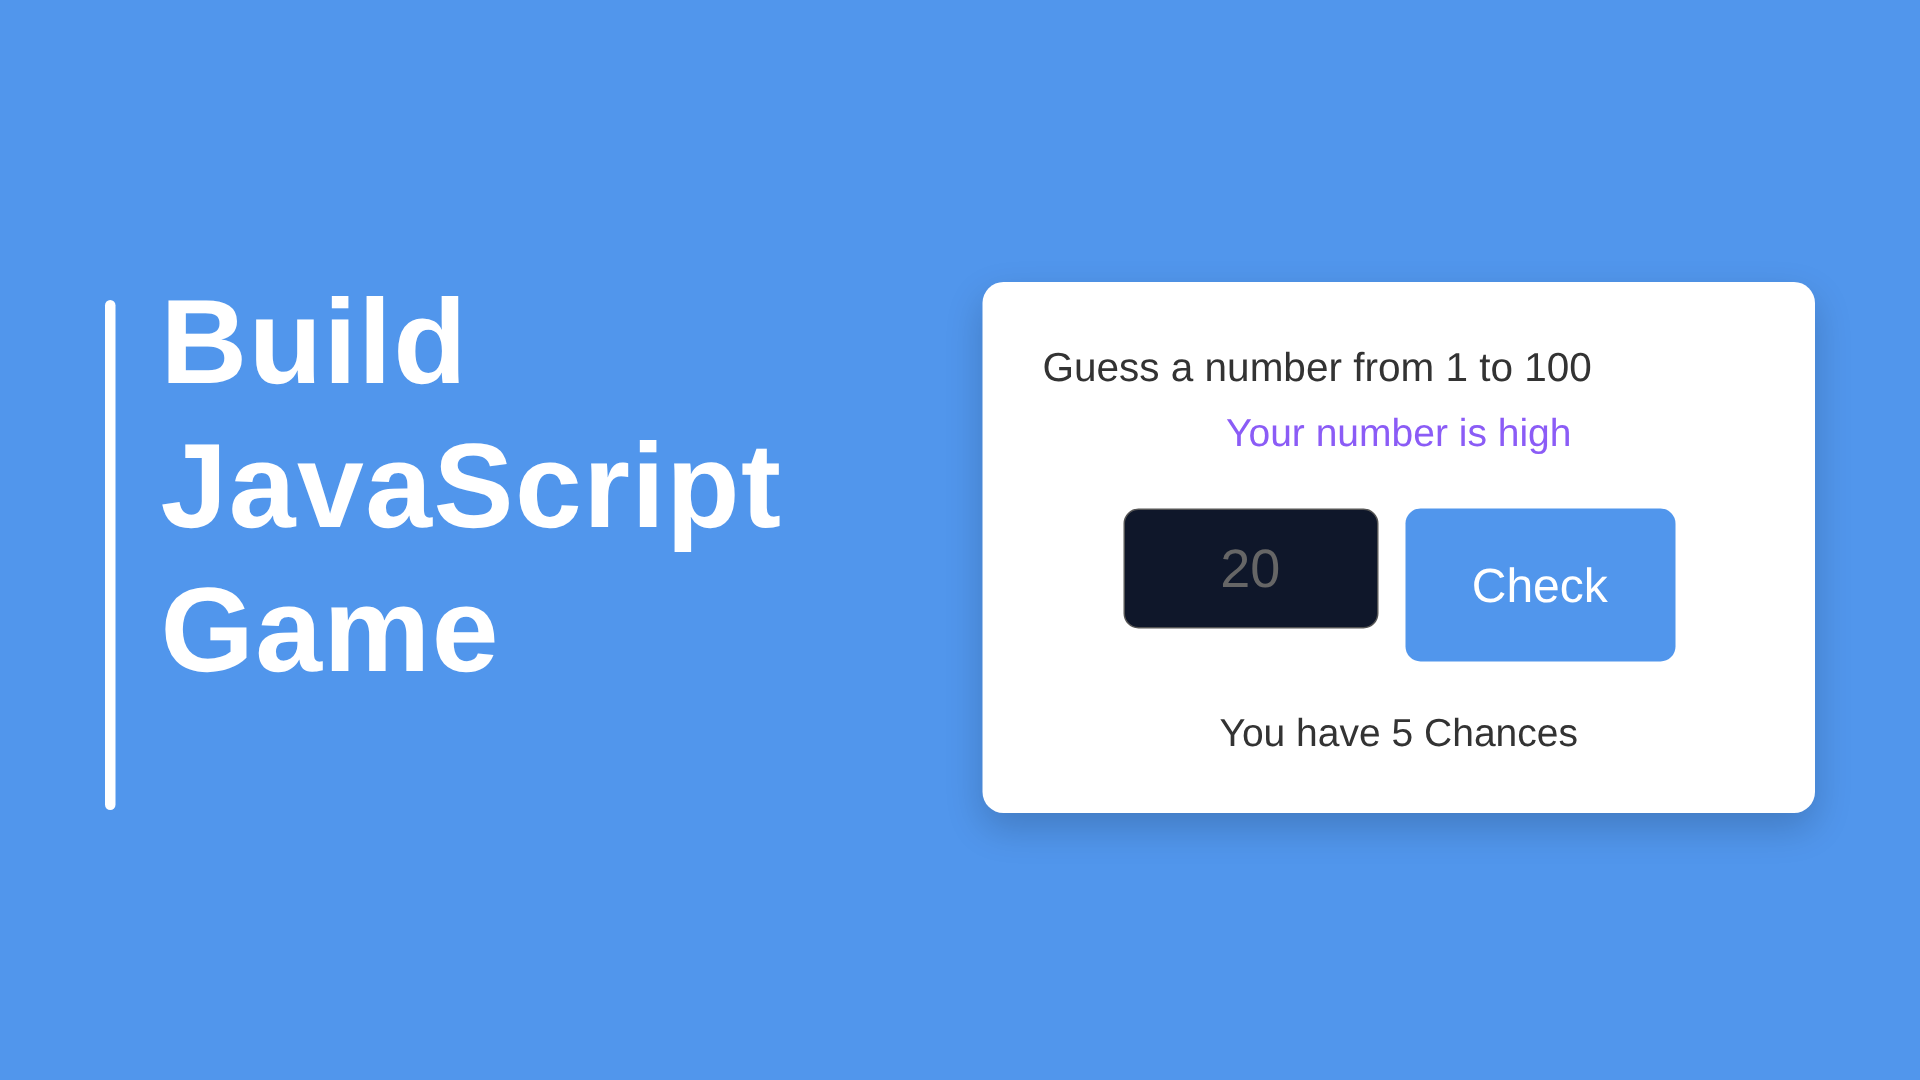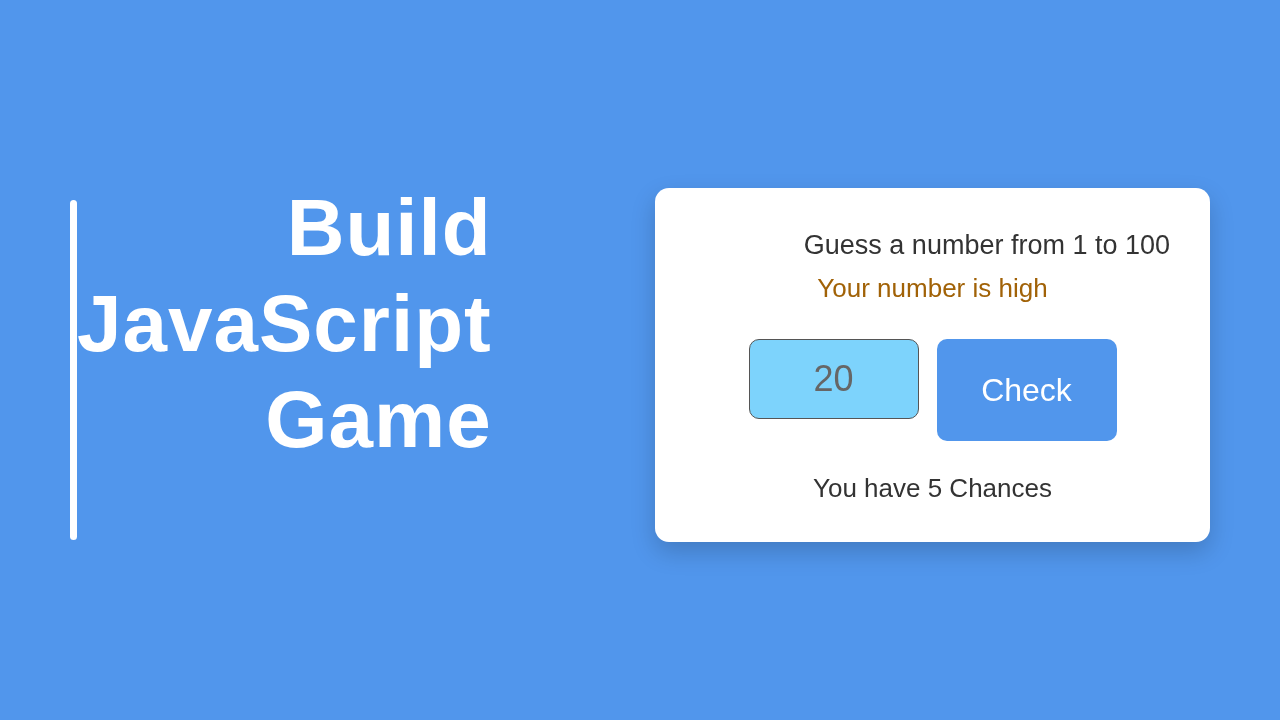--- a/index.html
+++ b/index.html
@@ -14,21 +14,21 @@
       display: flex;
       align-items: center;
       justify-content: space-between;
       padding: 0 70px;
       font-family: 'Segoe UI', -apple-system, BlinkMacSystemFont, sans-serif;
       overflow: hidden;
     }
     .left-panel {
       display: flex;
       align-items: flex-start;
-      text-align: right;
+      gap: 30px;
     }
     .bar {
       width: 7px;
       height: 340px;
       background: #ffffff;
       border-radius: 4px;
       margin-top: 20px;
     }
     .title {
       color: #ffffff;
@@ -41,49 +41,49 @@
     }
     .card {
       background: #ffffff;
       width: 555px;
       border-radius: 14px;
       padding: 42px 40px 38px;
       box-shadow: 0 10px 25px rgba(0, 0, 0, 0.18);
       margin-top: 10px;
     }
     .prompt {
-      text-align: right;
+      text-align: left;
       font-size: 27px;
       color: #333333;
       margin-bottom: 12px;
       font-weight: 400;
     }
     .feedback {
       text-align: center;
       font-size: 26px;
-      color: #a16207;
+      color: #8b5cf6;
       margin-bottom: 35px;
       font-weight: 400;
     }
     .input-row {
       display: flex;
       justify-content: center;
       align-items: stretch;
       gap: 18px;
       margin-bottom: 32px;
     }
     .guess-input {
       width: 170px;
       height: 80px;
       border: 1px solid #555555;
       border-radius: 10px;
       font-size: 36px;
       text-align: center;
       color: #666666;
-      background: #7dd3fc;
+      background: #0f172a;
       outline: none;
       font-family: inherit;
     }
     .check-button {
       width: 180px;
       height: 102px;
       background: #5196ec;
       color: #ffffff;
       border: none;
       border-radius: 10px;

